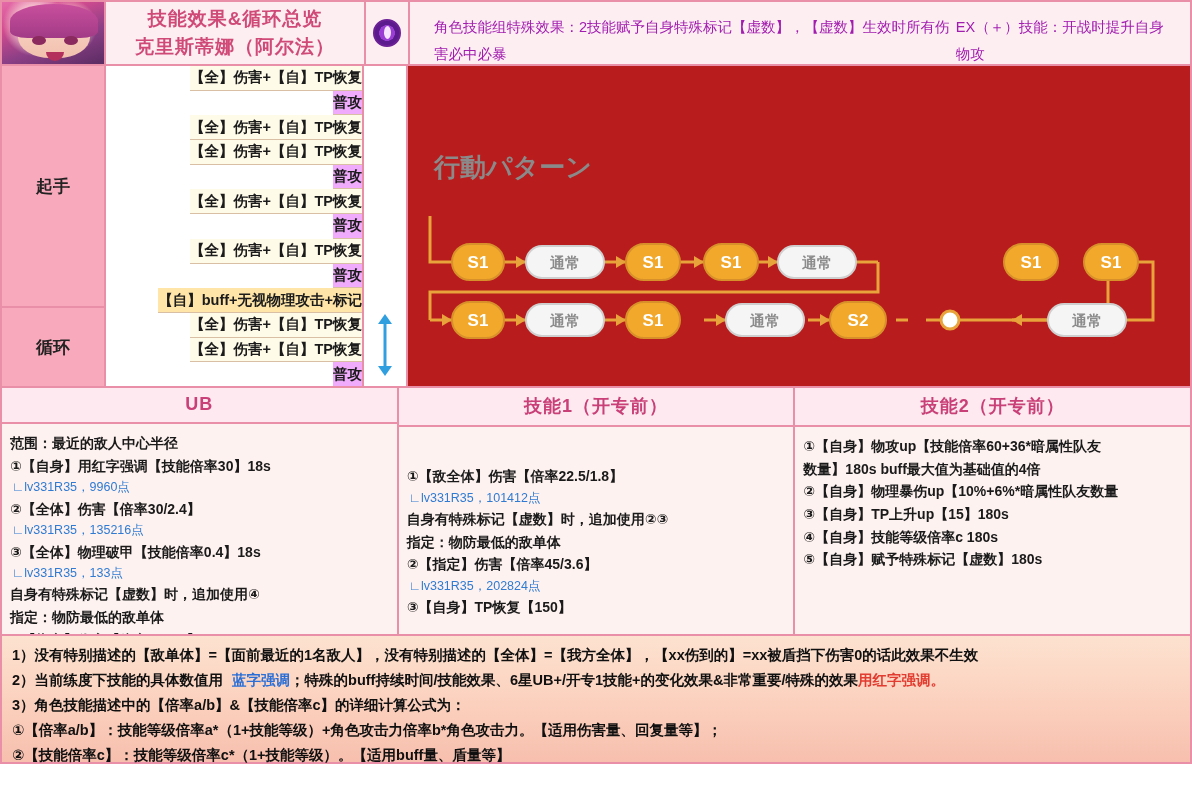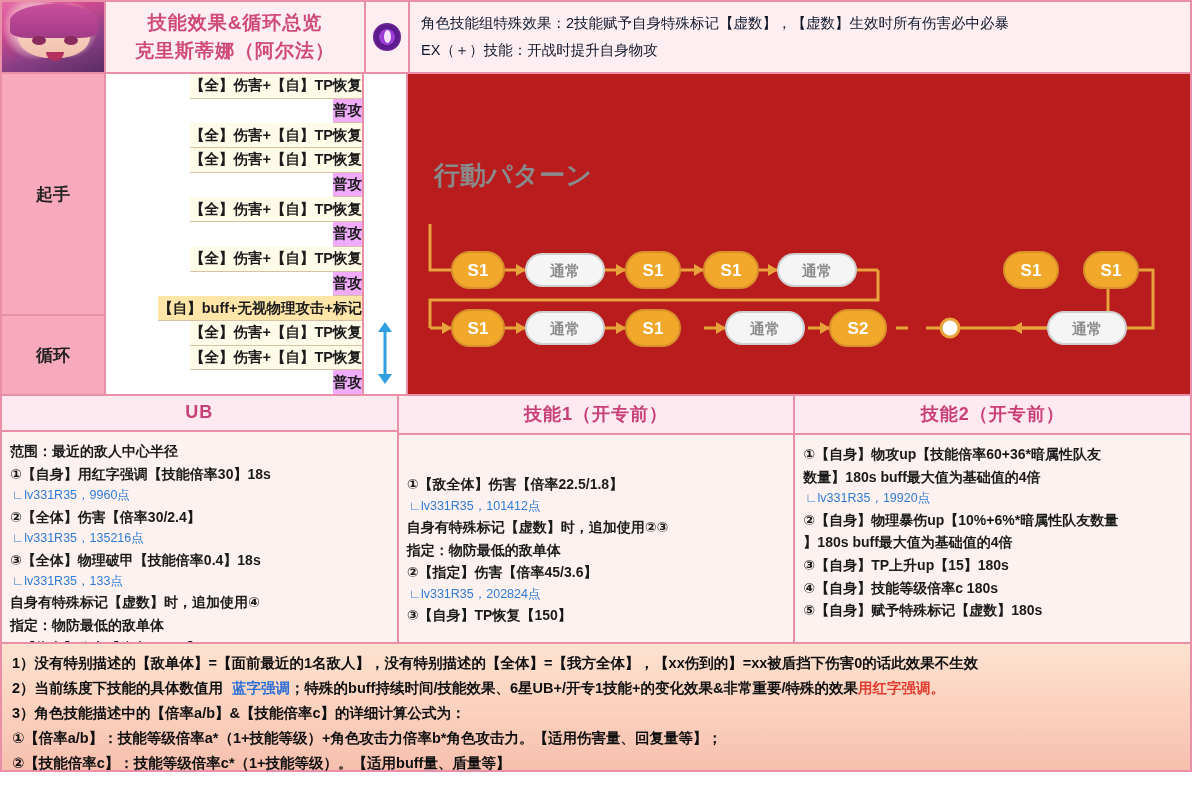--- a/index.html
+++ b/index.html
@@ -12,21 +12,21 @@
     width: 1192px;
     height: 790px;
     position: relative;
     background: #fff;
     overflow: hidden;
   }
 
   
   .header {
     display: flex;
-    height: 72px;
+    height: 64px;
     border: 2px solid #e98fa8;
     border-bottom: none;
   }
   .avatar-cell {
     width: 104px;
     flex: 0 0 104px;
     background: #f6bcc9;
     border-right: 2px solid #e98fa8;
     display: flex; align-items: center; justify-content: center;
     position: relative;
@@ -90,25 +90,25 @@
     border: 2px solid #6c2095;
     position: relative;
   }
   .logo-circle:after {
     content:""; position:absolute; left:9px; top:5px;
     width:7px; height:13px; background:#f7e4ff; border-radius:50%;
   }
   .header-note {
     flex: 1;
     background: #fdeef2;
-    padding: 12px 11px;
+    padding: 12px 24px;
     font-size: 14.5px;
     line-height: 1.85;
-    color: #0f172a;
-    display:flex; flex-direction:column; justify-content:center;
+    color: #a21caf;
+    display:flex; flex-direction:row; justify-content:center;
   }
 
   
   .pattern {
     display: flex;
     border: 2px solid #e98fa8;
     border-bottom: none;
     height: 322px;
   }
   .phase-col {
@@ -403,23 +403,21 @@
         <div class="sub">∟lv331R35，202824点</div>
         <div class="ln">③【自身】TP恢复【150】</div>
       </div>
     </div>
 
     <div class="skill-col">
       <div class="skill-head">技能2（开专前）</div>
       <div class="skill-body" style="">
         <div class="ln wrap">①【自身】物攻up【技能倍率60+36*暗属性队友</div>
         <div class="ln wrap">数量】180s buff最大值为基础值的4倍</div>
-        <div class="sub">∟lv331R35，19920点</div>
         <div class="ln wrap">②【自身】物理暴伤up【10%+6%*暗属性队友数量</div>
-        <div class="ln wrap">】180s buff最大值为基础值的4倍</div>
         <div class="ln">③【自身】TP上升up【15】180s</div>
         <div class="ln">④【自身】技能等级倍率c 180s</div>
         <div class="ln">⑤【自身】赋予特殊标记【虚数】180s</div>
       </div>
     </div>
   </div>
 
   <div class="footer">
     <div class="row">1）没有特别描述的【敌单体】=【面前最近的1名敌人】，没有特别描述的【全体】=【我方全体】，【xx伤到的】=xx被盾挡下伤害0的话此效果不生效</div>
     <div class="row">

